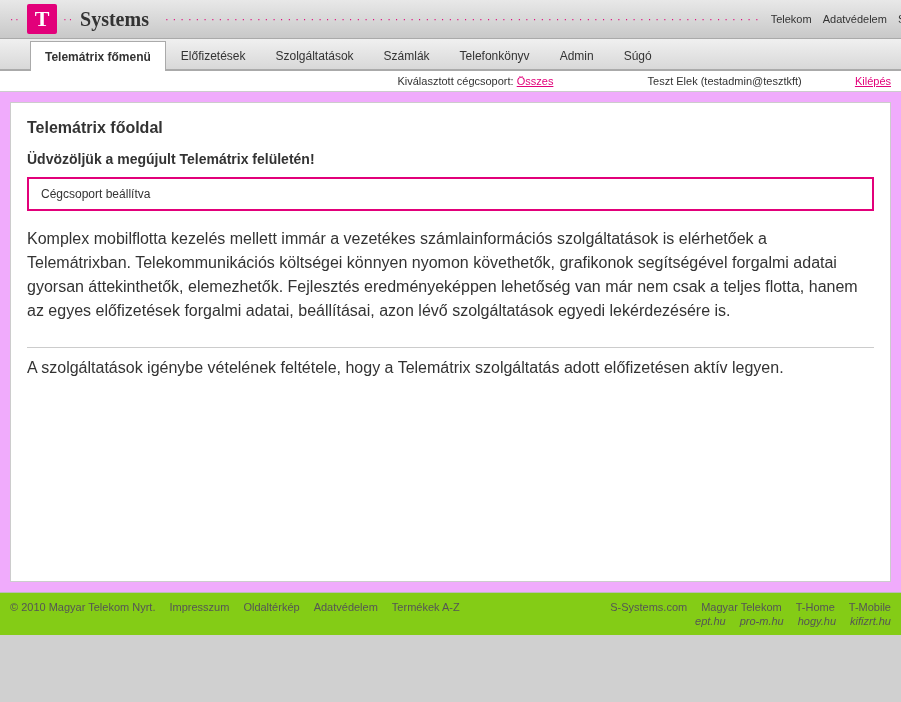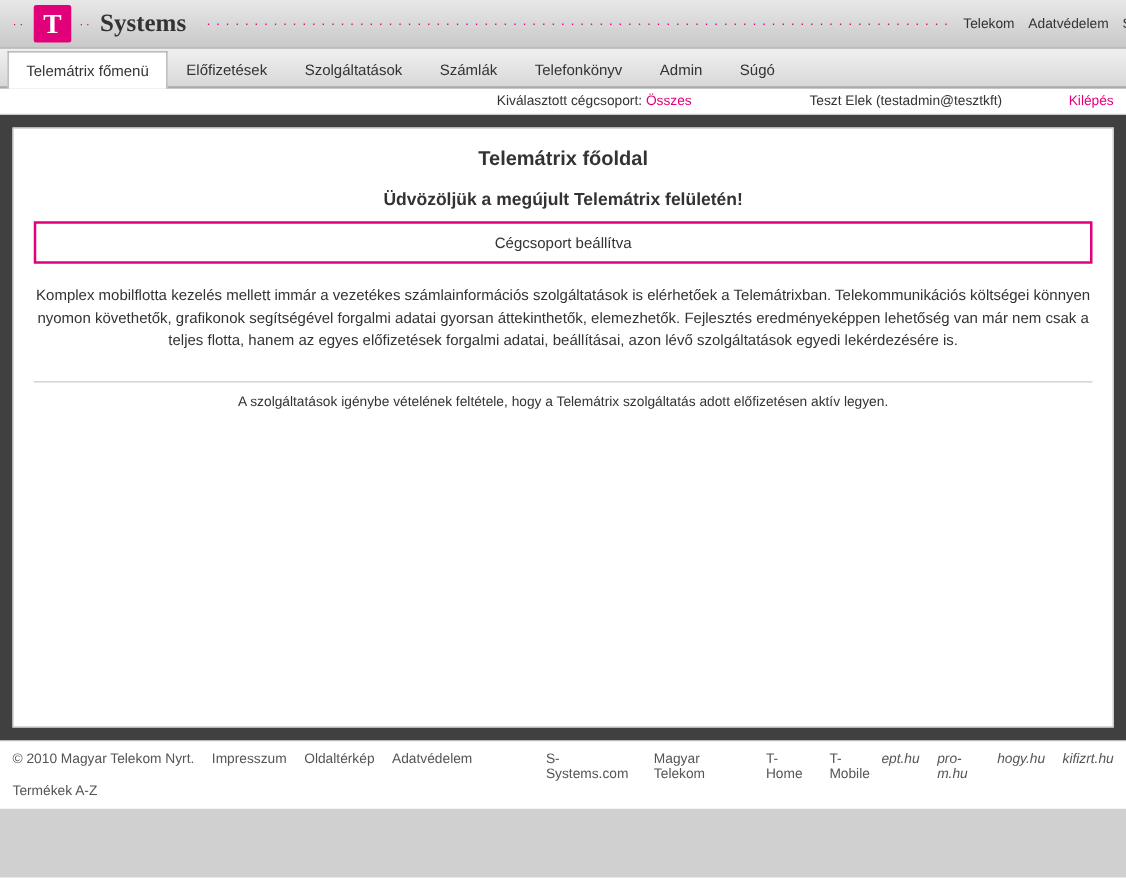--- a/index.html
+++ b/index.html
@@ -78,39 +78,39 @@
       display: flex;
       align-items: center;
       white-space: nowrap;
       margin-top: 2px;
     }
     .nav-item.active {
       background: white;
       border-color: #aaa;
       border-bottom-color: white;
       margin-bottom: -2px;
-      font-weight: normal;
+      font-weight: bold;
+      margin-left: 24px;
     }
 
     
     #sub-header {
       background: white;
       text-align: right;
       padding: 4px 10px;
       font-size: 11px;
       border-bottom: 1px solid #ccc;
     }
-    #sub-header a { color: #e2007a; cursor: pointer; }
+    #sub-header a { color: #e2007a; text-decoration: underline; cursor: pointer; }
     #sub-header span { color: #333; padding-left: 44px; }
 
     
     #main-wrapper {
-      background: #404040;
+      background: #f0abfc;
       padding: 10px;
-      text-align: center;
     }
     #main-content {
       background: white;
       border: 1px solid #ccc;
       padding: 16px;
       min-height: 480px;
     }
     #page-title {
       font-size: 16px;
       font-weight: bold;
@@ -124,50 +124,50 @@
       font-size: 12px;
       color: #333;
     }
     #welcome-heading {
       font-size: 14px;
       font-weight: bold;
       margin-bottom: 10px;
       color: #333;
     }
     #welcome-text {
-      font-size: 12px;
+      font-size: 16px;
       color: #333;
       line-height: 1.5;
       margin-bottom: 24px;
     }
     #divider {
       border: none;
       border-top: 1px solid #ccc;
       margin: 8px 0;
     }
     #condition-text {
-      font-size: 11px;
+      font-size: 16px;
       color: #333;
       line-height: 1.5;
     }
 
     
     #footer {
-      background: #ffffff;
+      background: #84cc16;
       border-top: 1px solid #bbb;
       padding: 8px 10px;
       font-size: 11px;
       color: #555;
       display: flex;
       justify-content: space-between;
       align-items: flex-start;
     }
     #footer-left { display: flex; gap: 14px; flex-wrap: wrap; align-items: center; }
     .footer-link { color: #555; text-decoration: none; cursor: pointer; }
-    #footer-right-col { display: flex; flex-direction: row; align-items: flex-end; gap: 2px; }
+    #footer-right-col { display: flex; flex-direction: column; align-items: flex-end; gap: 2px; }
     #footer-right-top { display: flex; gap: 14px; }
     #footer-right-bottom { display: flex; gap: 14px; font-style: italic; }
   </style>
 </head>
 <body>
 
 <div id="top-bar">
   <div id="logo-area">
     <span id="logo-dots-left">·· </span>
     <span id="logo-t">T</span>

